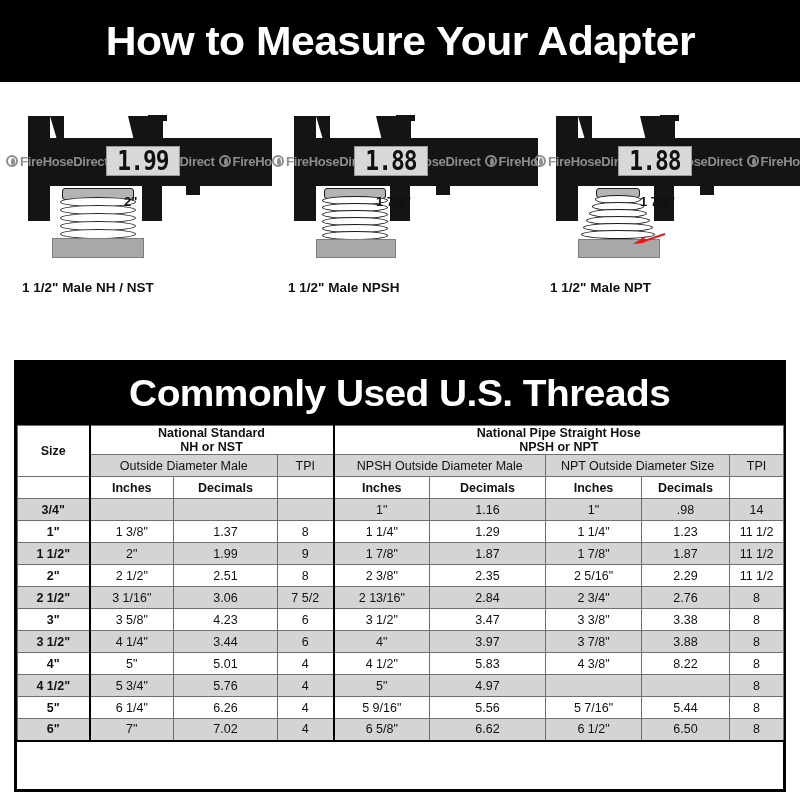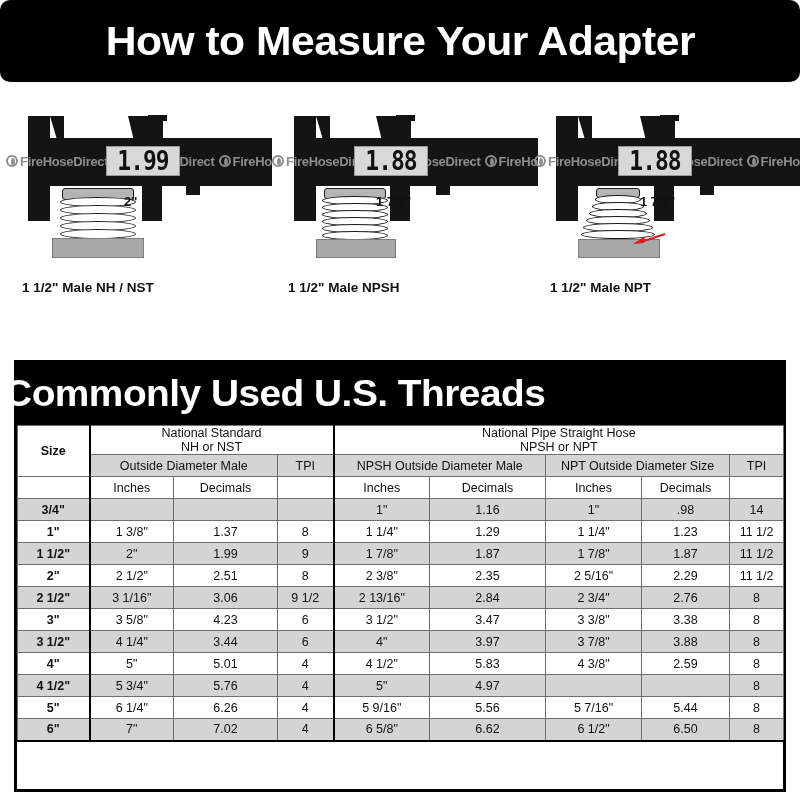--- a/index.html
+++ b/index.html
@@ -4,21 +4,21 @@
 <style>
   * { margin:0; padding:0; box-sizing:border-box; }
   html,body { width:800px; height:800px; background:#ffffff;
     font-family:"Liberation Sans", sans-serif; overflow:hidden; }
 
   #page { position:relative; width:800px; height:800px; background:#fff; }
 
   
   .title-banner{
     position:absolute; left:0; top:0; width:800px; height:82px;
-    background:#000; display:flex; align-items:center; justify-content:center;border-radius:10px;
+    background:#000; display:flex; align-items:center; justify-content:center;
   }
   .title-banner .txt{
     color:#fff; font-size:41px; font-weight:bold; letter-spacing:-0.5px;
     font-family:"Liberation Sans", sans-serif; white-space:nowrap;
     transform:scaleX(1.04);
   }
 
   
   .diagram-band{ position:absolute; left:0; top:82px; width:800px; height:278px; background:#fff; }
 
@@ -92,28 +92,28 @@
 
   .meas{ position:absolute; font-size:13px; font-weight:bold; color:#111; white-space:nowrap; }
   .caption{ position:absolute; left:16px; top:198px; font-size:13.5px; font-weight:bold; color:#111; white-space:nowrap; }
 
   .note{ position:absolute; font-size:11.5px; color:#111; line-height:1.25; white-space:nowrap; }
   .arrow{ position:absolute; }
 
   
   .tbl-wrap{ position:absolute; left:14px; top:360px; width:772px; height:432px;
     border:3px solid #000; background:#fff; }
-  .tbl-title{ height:62px; background:#000; display:flex; align-items:center; justify-content:flex-start; }
+  .tbl-title{ height:62px; background:#000; display:flex; align-items:center; justify-content:center; }
   .tbl-title .txt{ color:#fff; font-size:37px; font-weight:bold; letter-spacing:-0.5px; white-space:nowrap;
     transform:scaleX(1.05); }
 
   table{ border-collapse:collapse; width:100%; table-layout:fixed; }
   td,th{ border:1px solid #6e6e6e; font-size:12.5px; color:#111; text-align:center;
     padding:0; height:22px; font-weight:normal; }
-  .hdr-white{ background:#fff; }
+  .hdr-white{ background:#fff;font-weight:bold; }
   .hdr-gray{ background:#d4d4d4; }
   .rowA{ background:#d4d4d4; }
   .rowB{ background:#ffffff; }
   .bold{ font-weight:bold; }
   .thick-r{ border-right:2.5px solid #000; }
   .thick-b{ border-bottom:2.5px solid #000; }
 </style>
 </head>
 <body>
 
@@ -360,21 +360,21 @@
             <td>2 3/8"</td>
             <td>2.35</td>
             <td>2 5/16"</td>
             <td>2.29</td>
             <td>11 1/2</td>
           </tr>
           <tr class="rowA">
             <td class="bold thick-r">2 1/2"</td>
             <td>3 1/16"</td>
             <td>3.06</td>
-            <td class="thick-r">9 1/2</td>
+            <td class="thick-r">7 5/2</td>
             <td>2 13/16"</td>
             <td>2.84</td>
             <td>2 3/4"</td>
             <td>2.76</td>
             <td>8</td>
           </tr>
           <tr class="rowB">
             <td class="bold thick-r">3"</td>
             <td>3 5/8"</td>
             <td>4.23</td>
@@ -397,21 +397,21 @@
             <td>8</td>
           </tr>
           <tr class="rowB">
             <td class="bold thick-r">4"</td>
             <td>5"</td>
             <td>5.01</td>
             <td class="thick-r">4</td>
             <td>4 1/2"</td>
             <td>5.83</td>
             <td>4 3/8"</td>
-            <td>2.59</td>
+            <td>8.22</td>
             <td>8</td>
           </tr>
           <tr class="rowA">
             <td class="bold thick-r">4 1/2"</td>
             <td>5 3/4"</td>
             <td>5.76</td>
             <td class="thick-r">4</td>
             <td>5"</td>
             <td>4.97</td>
             <td></td>

